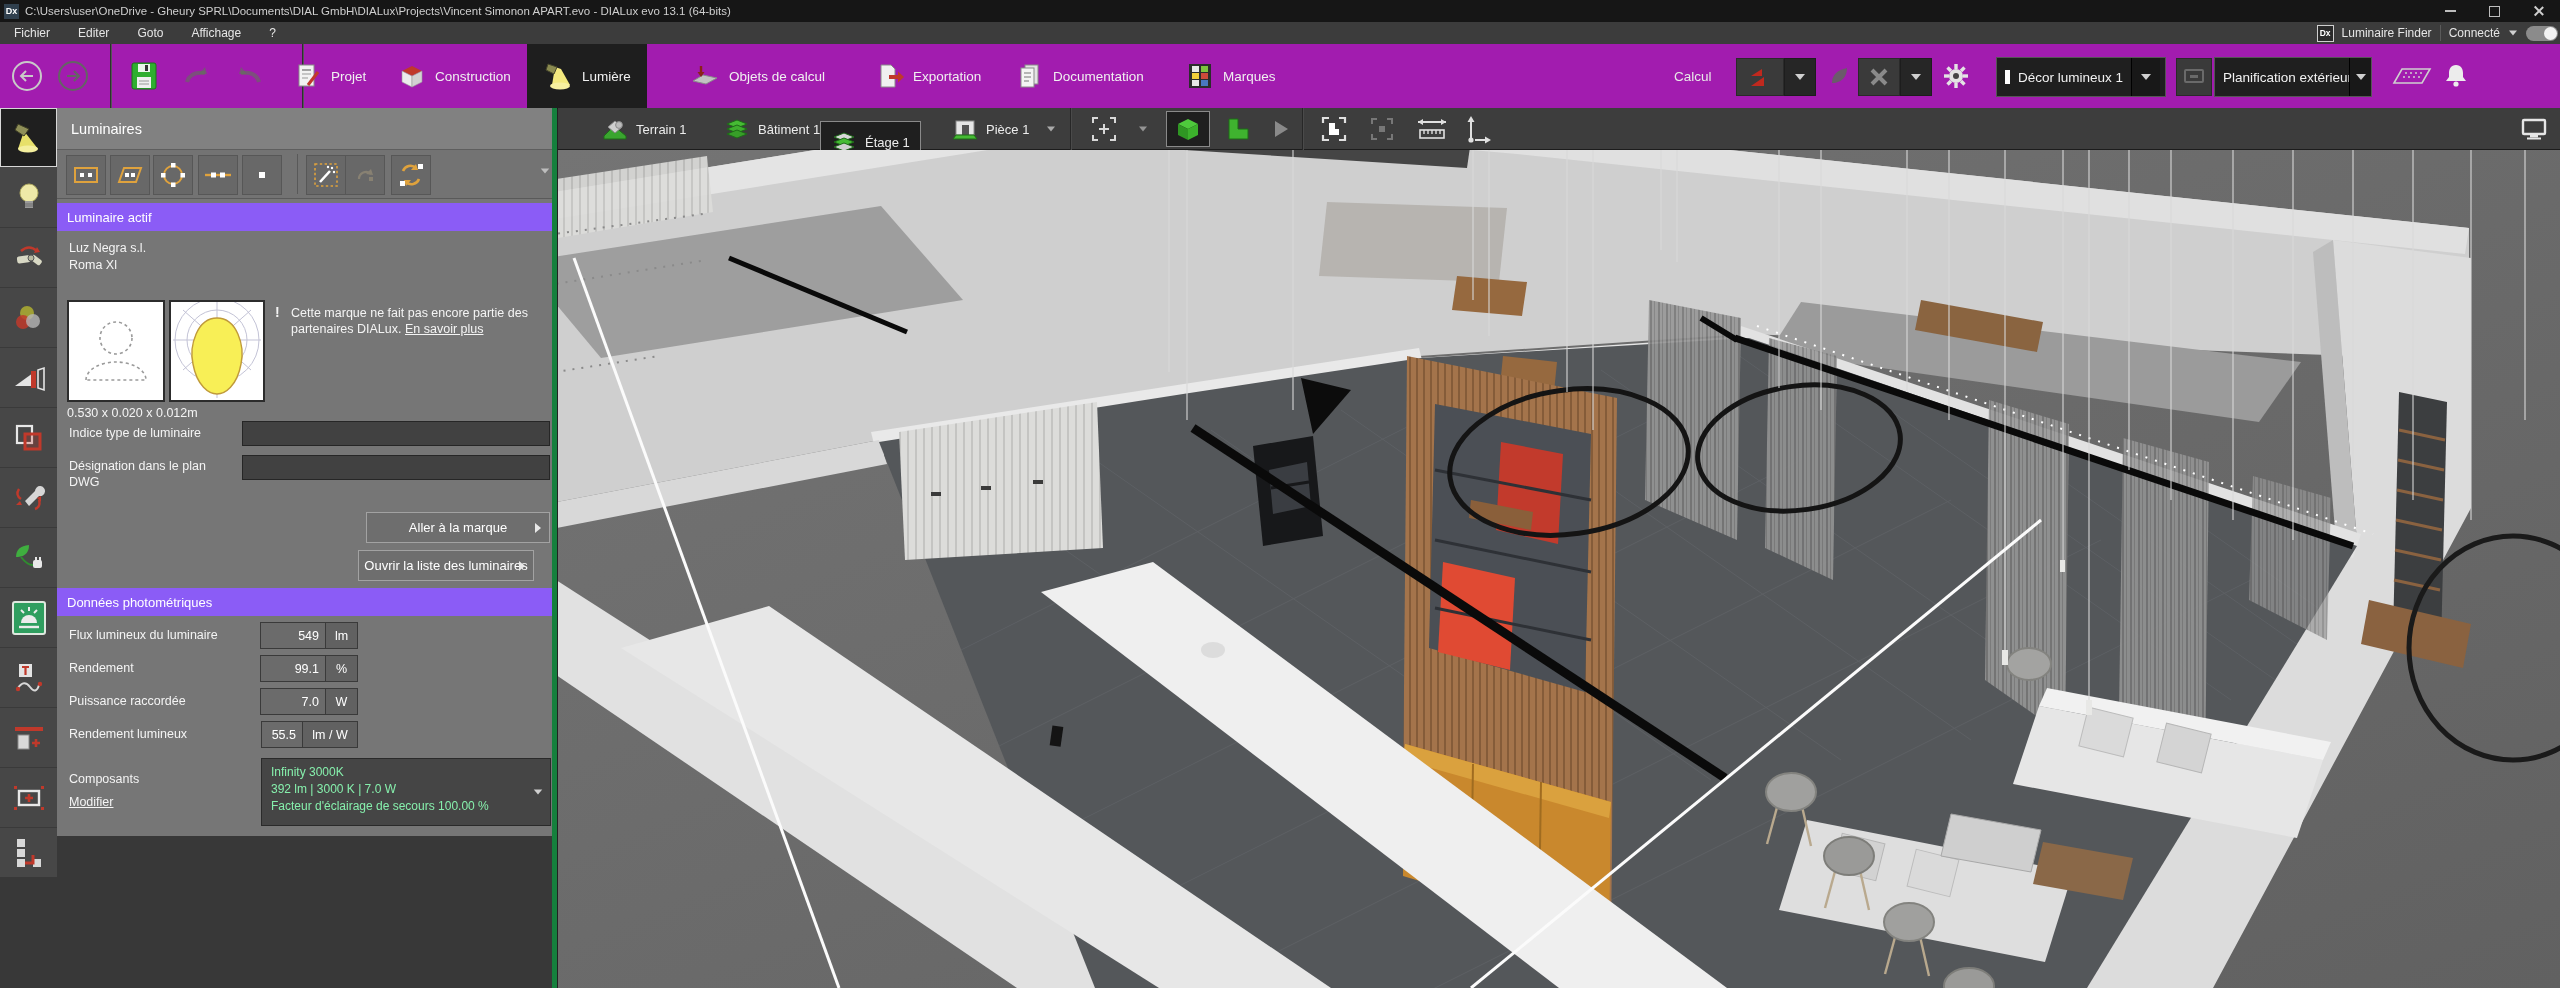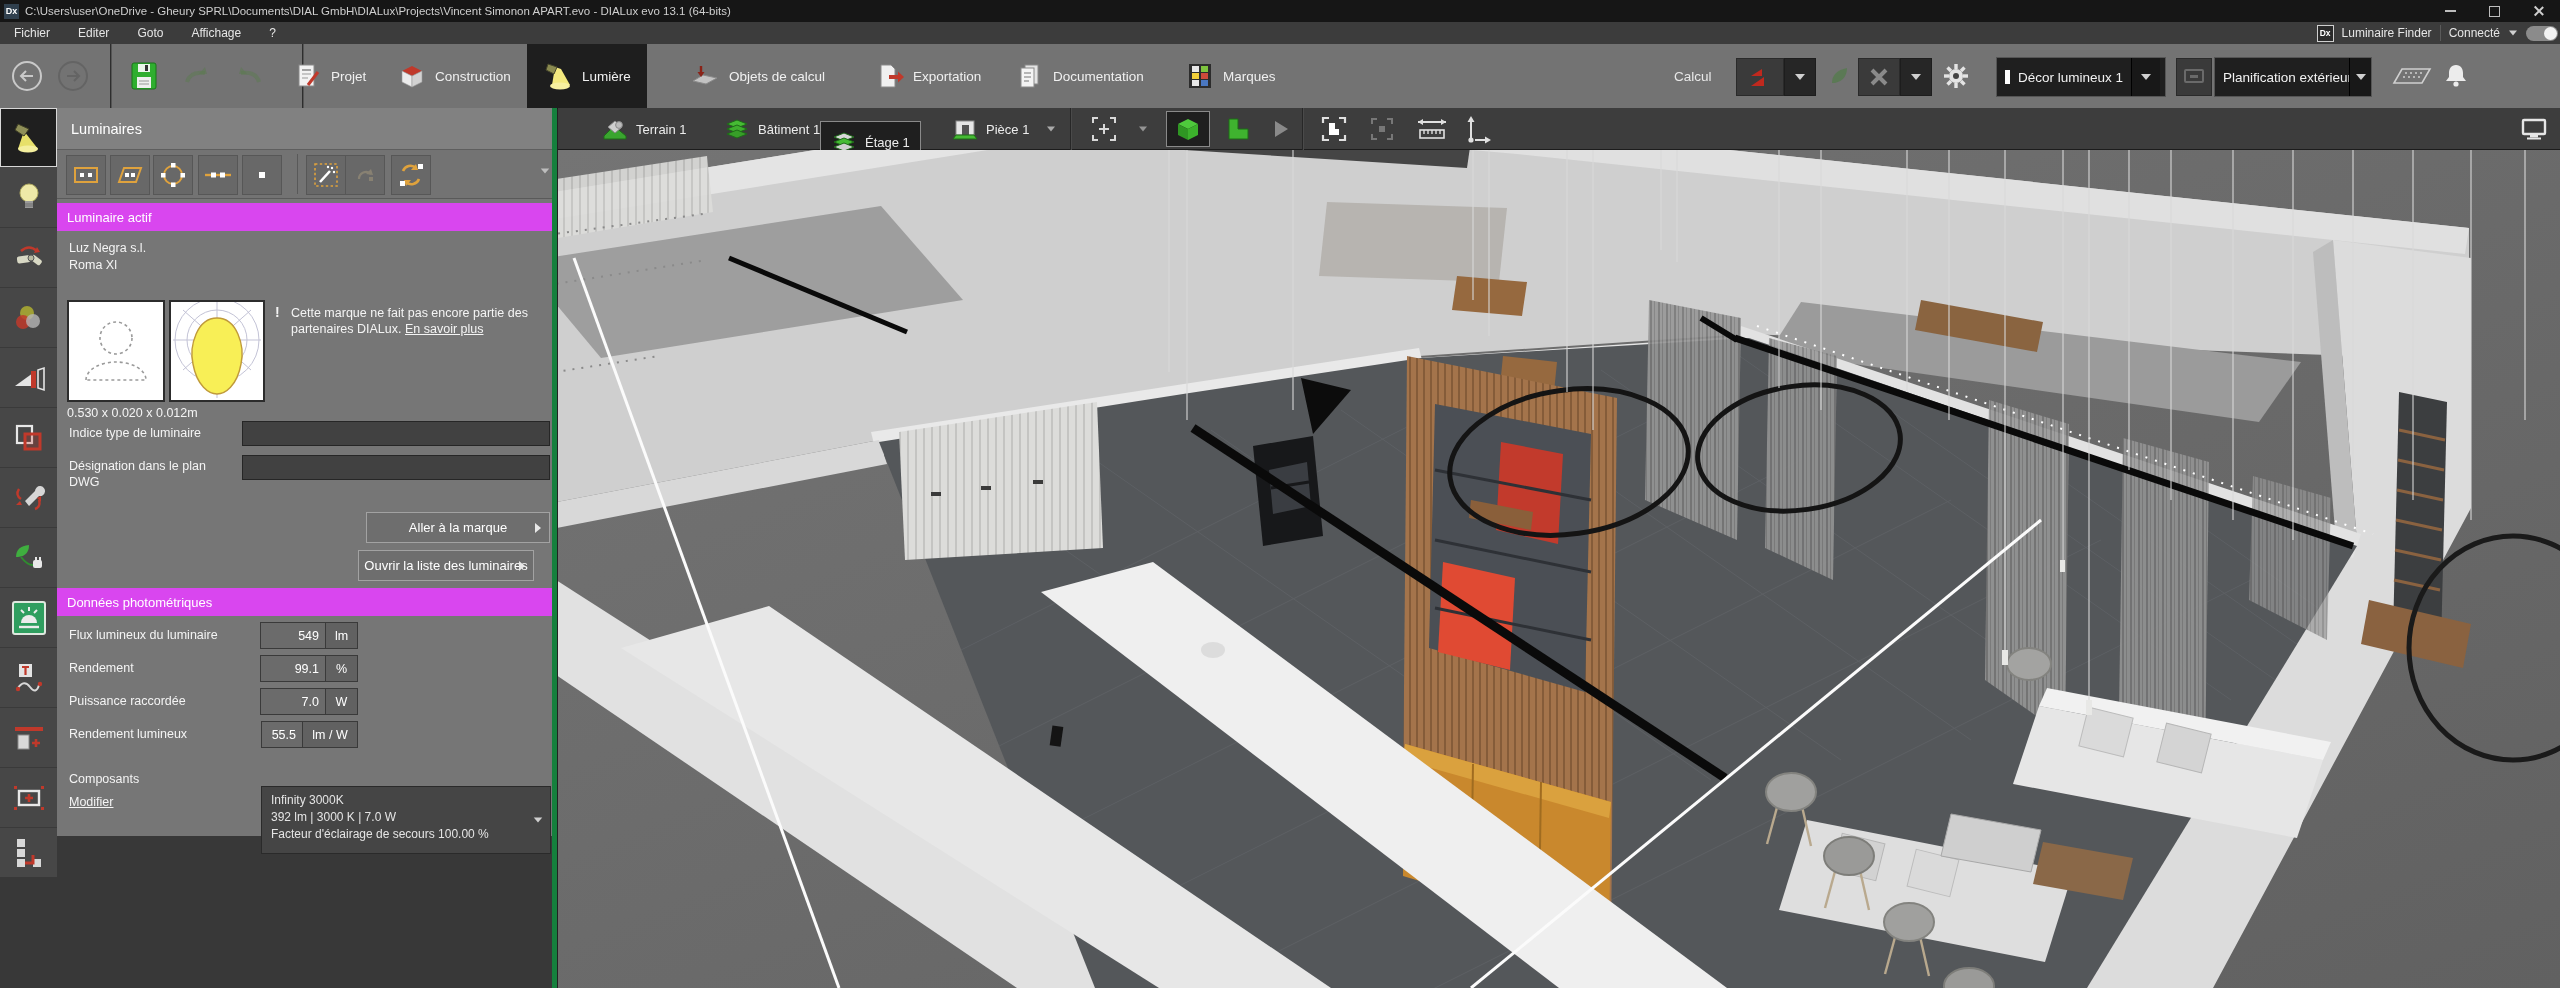--- a/index.html
+++ b/index.html
@@ -25,21 +25,21 @@
            display:flex;align-items:center;font-size:12px;color:#e6e6e6;}
   .menu-item{padding:0 14px;height:22px;display:flex;align-items:center;cursor:default;}
   .menubar-right{position:absolute;right:2px;top:0;height:22px;display:flex;align-items:center;gap:8px;}
   .dx-box{width:15px;height:15px;border:1px solid #cfcfcf;background:#2a2a2a;color:#fff;font-size:8.5px;
           font-weight:bold;display:flex;align-items:center;justify-content:center;}
   .mb-sep{width:1px;height:16px;background:#5a5a5a;}
   .caret-down{width:0;height:0;border-left:5px solid transparent;border-right:5px solid transparent;border-top:6px solid #cfcfcf;}
   .toggle-pill{width:32px;height:15px;border-radius:8px;background:#8b8b8b;position:relative;}
   .toggle-pill .knob{position:absolute;right:1px;top:1px;width:13px;height:13px;border-radius:50%;background:#f2f2f2;}
   
-  .toolbar{position:absolute;left:0;top:44px;width:2560px;height:64px;background:#737373;border-bottom:1px solid #181818;}
+  .toolbar{position:absolute;left:0;top:44px;width:2560px;height:64px;background:#a21caf;border-bottom:1px solid #181818;}
   .tb-sep{position:absolute;top:0;width:1px;height:64px;background:#2e2e2e;box-shadow:1px 0 0 #555;}
   .nav-circle{position:absolute;top:15px;width:34px;height:34px;}
   .tb-icon{position:absolute;top:16px;}
   .mode-tab{position:absolute;top:0;height:64px;display:flex;align-items:center;gap:9px;font-size:13.5px;color:#f0f0f0;cursor:default;}
   .mode-tab.active{background:#1e1e1e;padding:0 16px;}
   .tb-label{position:absolute;top:0;height:64px;display:flex;align-items:center;font-size:13.5px;color:#e8e8e8;}
   .tb-btn{position:absolute;top:14px;height:36px;display:flex;align-items:center;justify-content:center;background:#3a3a3a;border:1px solid #2a2a2a;}
   .tb-btn.flat{background:transparent;border:none;}
   .tb-caretbtn{position:absolute;top:14px;width:30px;height:36px;display:flex;align-items:center;justify-content:center;background:#262626;border:1px solid #1d1d1d;}
   .dark-select{position:absolute;top:13px;height:38px;background:#1f1f1f;border:1px solid #555;display:flex;align-items:center;font-size:13.5px;color:#f2f2f2;}
@@ -57,33 +57,33 @@
   
   .panel{position:absolute;left:57px;top:0;width:500px;height:880px;background:#383838;border-right:5px solid #15803d;box-sizing:border-box;}
   .panel-gray{position:absolute;left:0;top:0;width:100%;height:728px;background:#767676;}
   .panel-title{position:absolute;left:0;top:0;width:100%;height:42px;background:#818181;border-bottom:1px solid #5e5e5e;
                display:flex;align-items:center;font-size:14.5px;color:#fff;padding-left:14px;box-sizing:border-box;}
   .arr-toolbar{position:absolute;left:0;top:42px;width:100%;height:48px;background:#737373;border-bottom:1px solid #5a5a5a;}
   .arr-btn{position:absolute;top:5px;width:38px;height:38px;background:#686868;border:1px solid #575757;
            display:flex;align-items:center;justify-content:center;}
   .arr-sep{position:absolute;top:4px;width:1px;height:40px;background:#595959;}
   .arr-caret{position:absolute;top:18px;}
-  .sec-header{position:absolute;left:0;width:100%;height:28px;background:#d946ef;color:#fff;font-size:13px;
+  .sec-header{position:absolute;left:0;width:100%;height:28px;background:#8b5cf6;color:#fff;font-size:13px;
               display:flex;align-items:center;padding-left:10px;box-sizing:border-box;}
   .ptext{position:absolute;font-size:12.5px;color:#f4f4f4;}
   .thumb{position:absolute;background:#fff;border:2px solid #2c2c2c;}
   .pinput{position:absolute;background:#414141;border:1px solid #262626;height:25px;box-sizing:border-box;}
   .pbtn{position:absolute;height:31px;background:#6e6e6e;border:1px solid #a2a2a2;color:#fff;font-size:13px;
         display:flex;align-items:center;justify-content:center;box-sizing:border-box;}
   .pbtn .arr{position:absolute;right:8px;width:0;height:0;border-top:5px solid transparent;border-bottom:5px solid transparent;border-left:6px solid #e8e8e8;}
   .valbox{position:absolute;height:27px;background:#6b6b6b;border:1px solid #3a3a3a;color:#fff;font-size:12.5px;
           display:flex;align-items:center;justify-content:flex-end;padding-right:6px;box-sizing:border-box;}
   .unitbox{position:absolute;height:27px;background:#616161;border:1px solid #3a3a3a;border-left:none;color:#fff;
            font-size:12.5px;display:flex;align-items:center;justify-content:center;box-sizing:border-box;}
-  .compbox{position:absolute;background:#454545;border:1px solid #2a2a2a;color:#e5e5e5;font-size:12px;box-sizing:border-box;margin-top:28px;}
+  .compbox{position:absolute;background:#454545;border:1px solid #2a2a2a;color:#86efac;font-size:12px;box-sizing:border-box;}
   .compbox .lines{position:absolute;left:9px;top:5px;right:30px;line-height:17px;white-space:nowrap;}
   .comp-caret{position:absolute;right:0;top:0;width:24px;height:100%;display:flex;align-items:center;justify-content:center;}
   .linku{text-decoration:underline;}
   
   .viewport{position:absolute;left:558px;top:0;width:2002px;height:880px;}
   .vtoolbar{position:absolute;left:0;top:0;width:100%;height:42px;background:#3d3d3d;border-bottom:1px solid #1c1c1c;box-sizing:border-box;}
   .crumb{position:absolute;top:0;height:42px;display:flex;align-items:center;gap:8px;font-size:13px;color:#ececec;}
   .crumb.active{background:#1f1f1f;border:1px solid #8a8a8a;box-sizing:border-box;padding:0 10px;}
   .v-sep{position:absolute;top:0;width:1px;height:42px;background:#272727;box-shadow:1px 0 0 #4a4a4a;}
   .v-btn{position:absolute;top:3px;width:40px;height:36px;display:flex;align-items:center;justify-content:center;}

